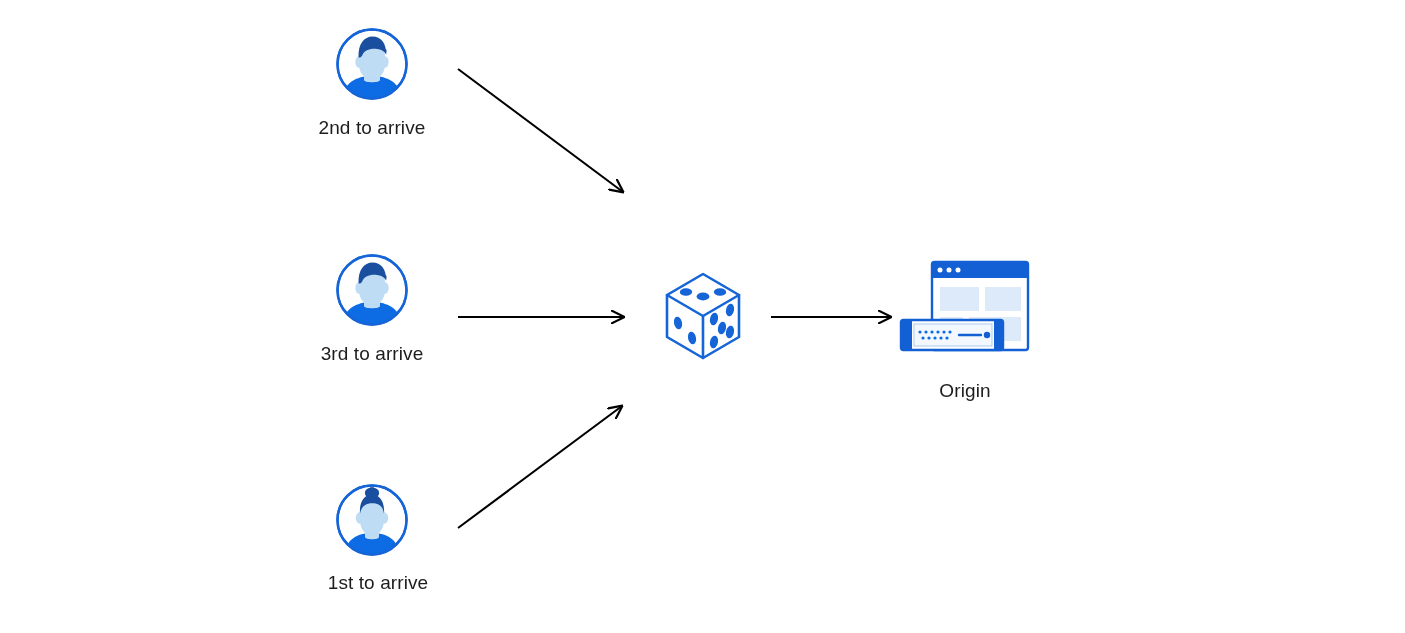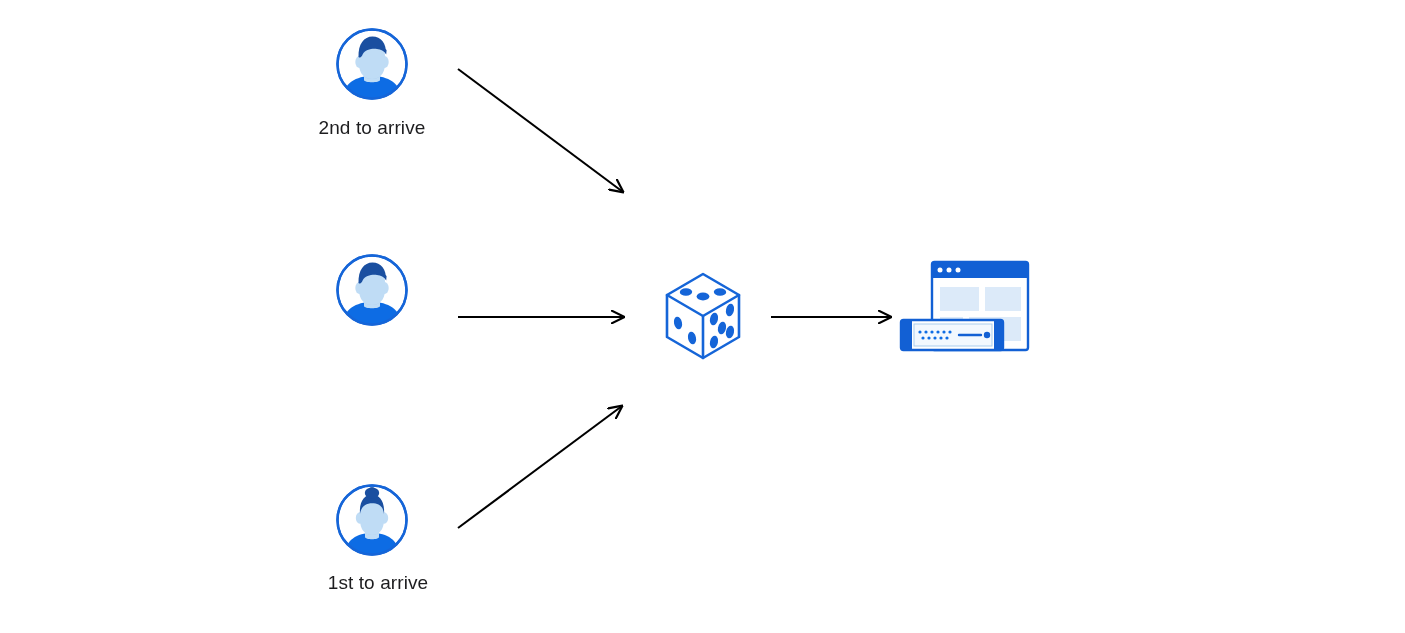--- a/index.html
+++ b/index.html
@@ -117,20 +117,21 @@
                  C51 48 45 53 38 53 C31 53 25 48 25 38 Z" fill="#bfdcf5"></path>
         <path d="M24.5 31 C24 18 30 10.5 38.5 10.5 C47 10.5 52.5 17 52 28
                  C50 25 47 23.5 43 23 C38 22.4 31 23.5 28.6 28.5
                  C27.6 30.6 26.6 32.4 24.5 31 Z" fill="#1a4fa0"></path>
         <path d="M45 22.5 C49 23.5 51.5 25.5 52.2 28.5 L52.6 24
                  C51.2 22.6 48.5 21.8 45 22.5 Z" fill="#1a4fa0"></path>
       </g>
       <circle cx="38" cy="38" r="34.5" fill="none" stroke="#1565d8" stroke-width="2.4"></circle>
     </svg>
   </div>
+  <div class="node-label" style="left:264px; top:344px; width:216px;">3rd to arrive</div>
 
   <div class="node avatar-wrap" style="left:334px; top:482px;">
     <svg width="76" height="76" viewBox="0 0 76 76">
       <defs>
         <clipPath id="clipC">
             <circle cx="38" cy="38" r="34.5"></circle>
           </clipPath>
       </defs>
       <circle cx="38" cy="38" r="34.5" fill="#ffffff" stroke="#1565d8" stroke-width="2.4"></circle>
       <g clip-path="url(#clipC)">
@@ -212,14 +213,15 @@
             <circle cx="31" cy="80" r="1.6"></circle>
           <circle cx="37" cy="80" r="1.6"></circle>
             <circle cx="43" cy="80" r="1.6"></circle>
           <circle cx="49" cy="80" r="1.6"></circle>
         </g>
         <line x1="61" y1="77" x2="83" y2="77" stroke="#1260d4" stroke-width="2.4" stroke-linecap="round"></line>
         <circle cx="89" cy="77" r="3.2" fill="#1260d4"></circle>
       </g>
     </svg>
   </div>
+  <div class="node-label" style="left:870px; top:381px; width:190px;">Origin</div>
 
 </div>
 
 </body></html>

